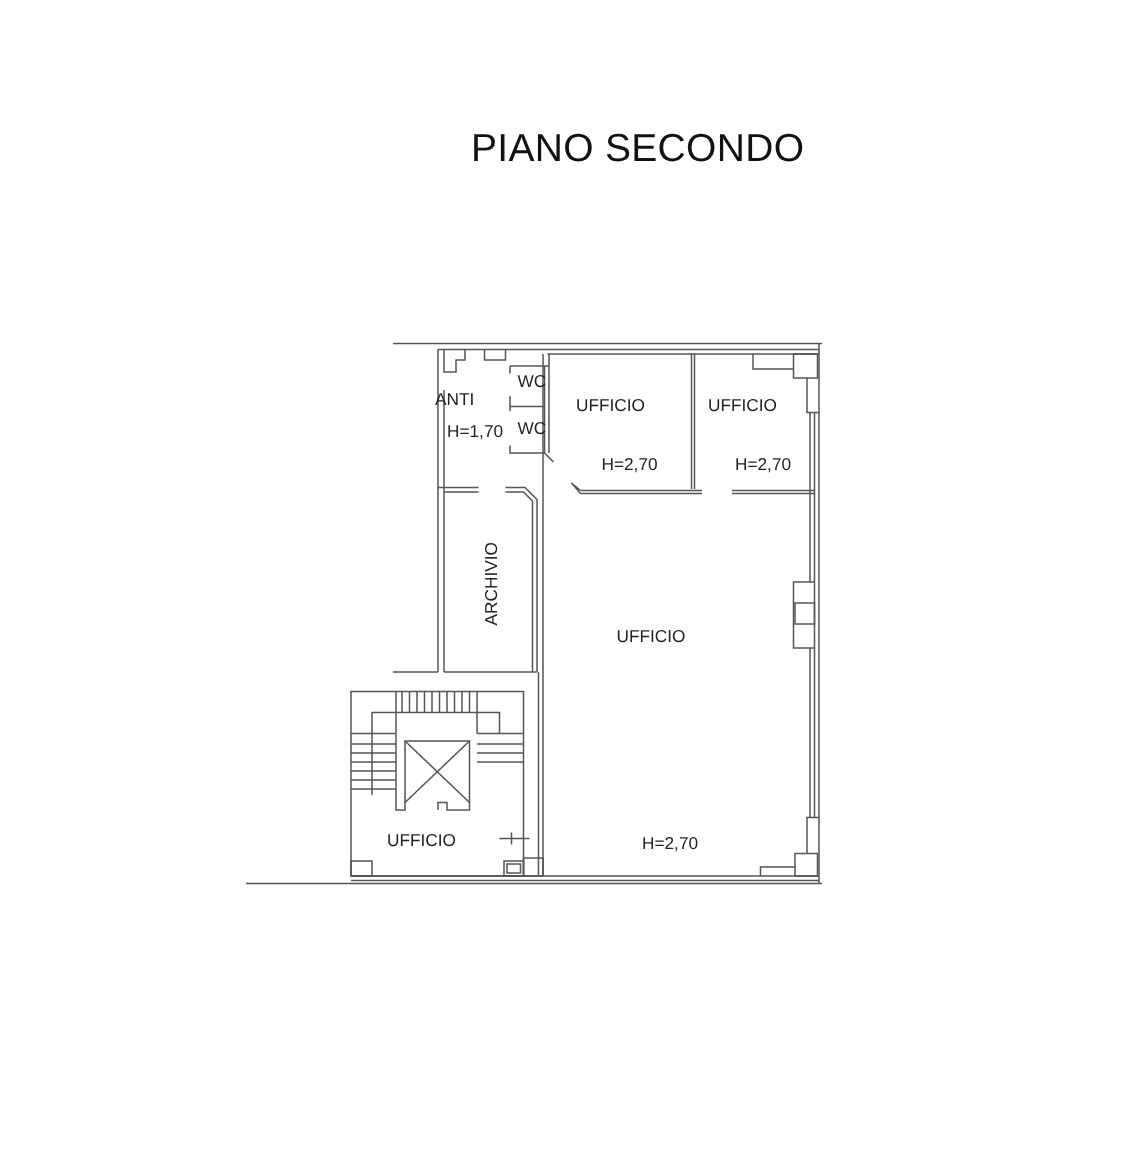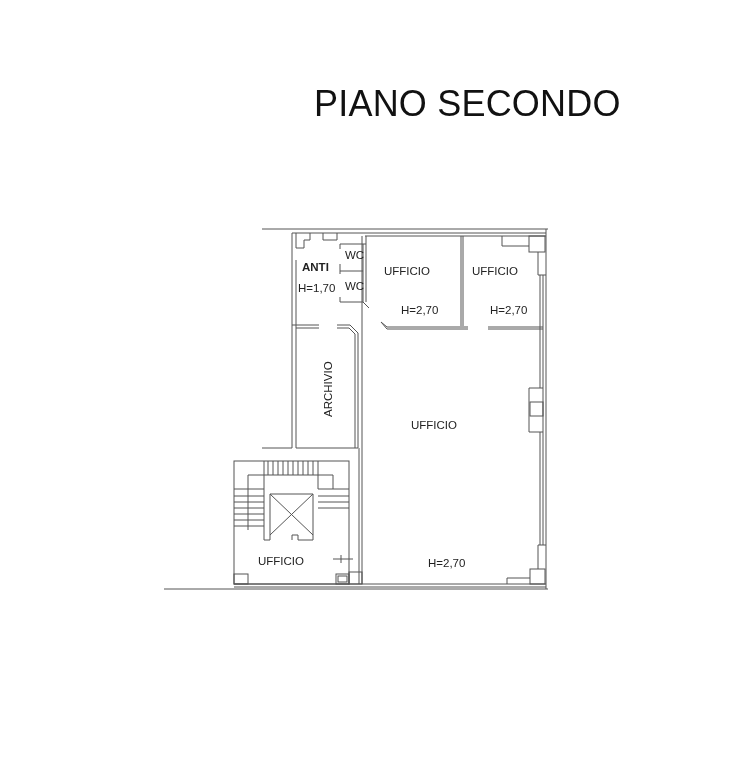--- a/index.html
+++ b/index.html
@@ -1,18 +1,18 @@
 <!DOCTYPE html>
 <html><head>
 <meta charset="utf-8">
 <style>
   html, body { margin: 0; padding: 0; background: #ffffff; }
   body { width: 753px; height: 768px; position: relative; overflow: hidden;
          font-family: "Liberation Sans", sans-serif; }
-  .title { position: absolute; left: 314px; top: 83px; font-size: 36px; color: #111;
+  .title { position: absolute; left: 314px; top: 83px; font-size: 26px; color: #111;
            letter-spacing: 0.2px; white-space: nowrap; }
   svg.plan { position: absolute; left: 0; top: 0; }
   .w { stroke: #555; stroke-width: 1; fill: none; }
   .lbl { position: absolute; font-size: 11.5px; color: #222; white-space: nowrap; }
   .vert { transform: rotate(-90deg); transform-origin: left top; }
 </style>
 </head>
 <body>
 
 <div class="title">PIANO SECONDO</div>
@@ -119,21 +119,21 @@
     <rect class="w" x="349" y="572" width="13" height="12"></rect>
 
     <line class="w" x1="333" y1="559" x2="353" y2="559"></line>
     <line class="w" x1="341" y1="555" x2="341" y2="563"></line>
   </g>
 
   <line class="w" x1="540" y1="275" x2="540" y2="388"></line>
   <line class="w" x1="540" y1="432" x2="540" y2="545"></line>
 </svg>
 
-<div class="lbl" style="left:302px; top:261px;font-weight:bold;">ANTI</div>
+<div class="lbl" style="left:290px; top:261px;">ANTI</div>
 <div class="lbl" style="left:298px; top:282px;">H=1,70</div>
 <div class="lbl" style="left:345px; top:249px;">WC</div>
 <div class="lbl" style="left:345px; top:280px;">WC</div>
 <div class="lbl" style="left:384px; top:265px;">UFFICIO</div>
 <div class="lbl" style="left:401px; top:304px;">H=2,70</div>
 <div class="lbl" style="left:472px; top:265px;">UFFICIO</div>
 <div class="lbl" style="left:490px; top:304px;">H=2,70</div>
 <div class="lbl vert" style="left:322px; top:417px;">ARCHIVIO</div>
 <div class="lbl" style="left:411px; top:419px;">UFFICIO</div>
 <div class="lbl" style="left:428px; top:557px;">H=2,70</div>

